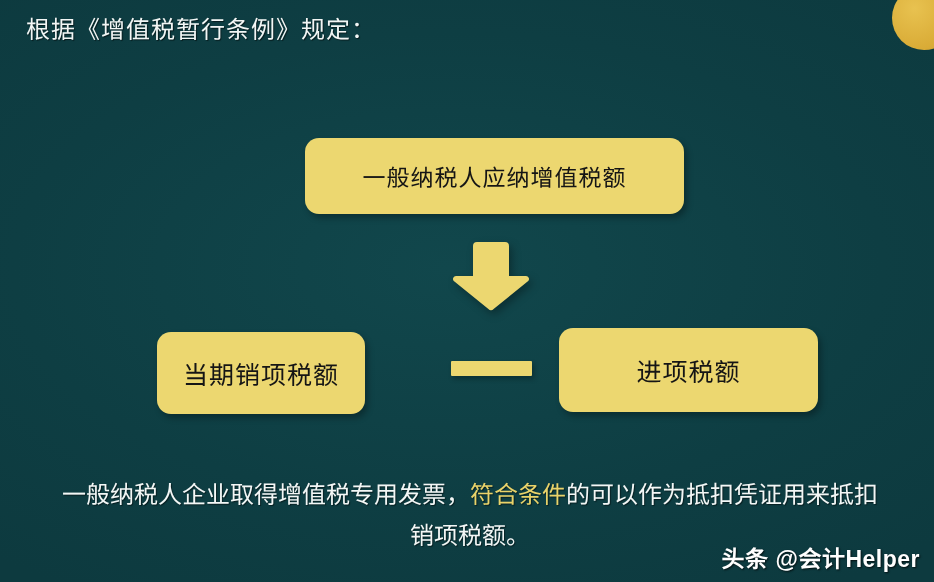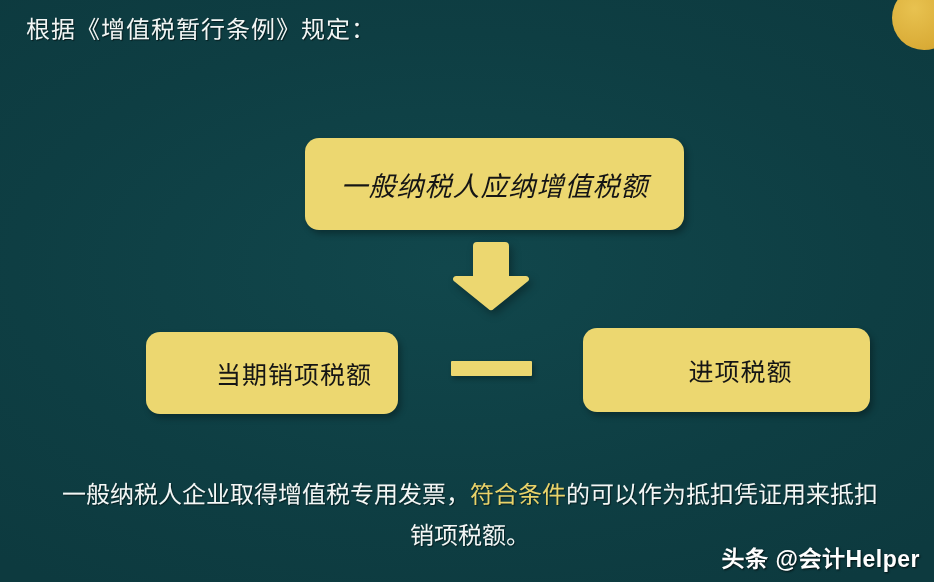--- a/index.html
+++ b/index.html
@@ -57,42 +57,39 @@
     display: flex;
     align-items: center;
     justify-content: center;
     color: #151515;
     white-space: nowrap;
   }
   #box-top {
     left: 305px;
     top: 138px;
     width: 379px;
-    height: 92px;
-    font-size: 27px;
+    height: 76px;
+    font-size: 23px;
     letter-spacing: 1px;
-    font-style: italic;
   }
   #box-output {
-    left: 146px;
+    left: 157px;
     top: 332px;
     width: 208px;
     height: 82px;
     font-size: 25px;
     letter-spacing: 1px;
-    padding-left: 44px;
   }
   #box-input {
-    left: 583px;
+    left: 559px;
     top: 328px;
     width: 259px;
     height: 84px;
     font-size: 25px;
     letter-spacing: 1px;
-    padding-left: 28px;
   }
 
   
   #down-arrow {
     position: absolute;
     left: 450px;
     top: 240px;
     width: 82px;
     height: 72px;
     filter: drop-shadow(3px 4px 4px rgba(0,0,0,0.32));

